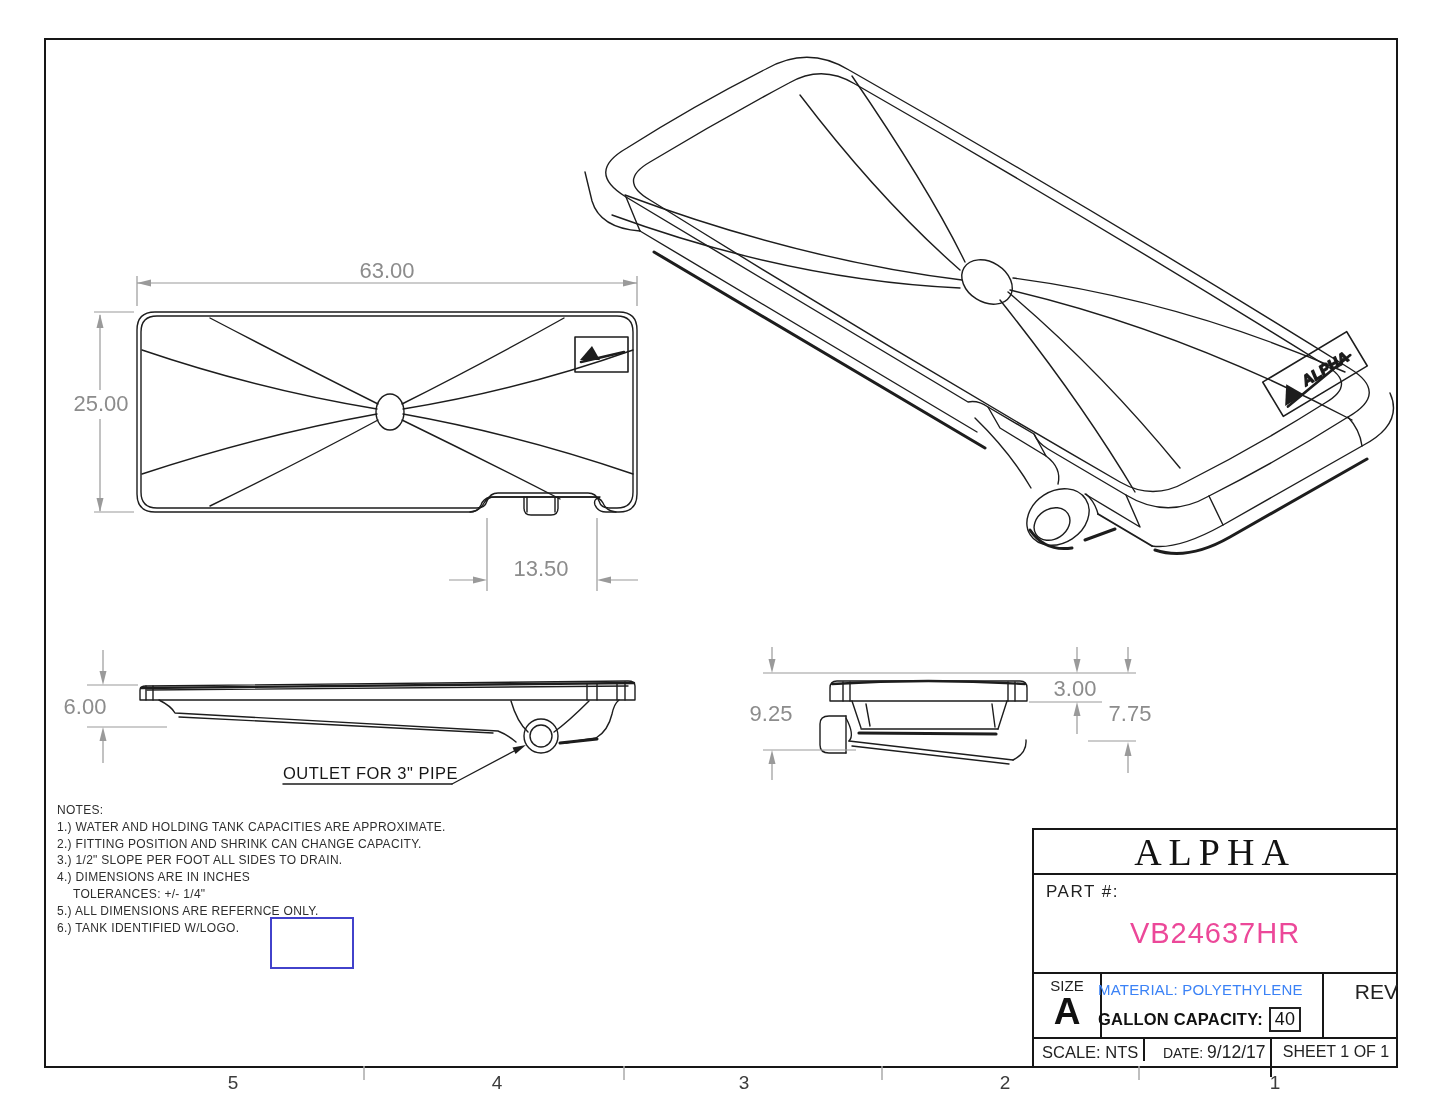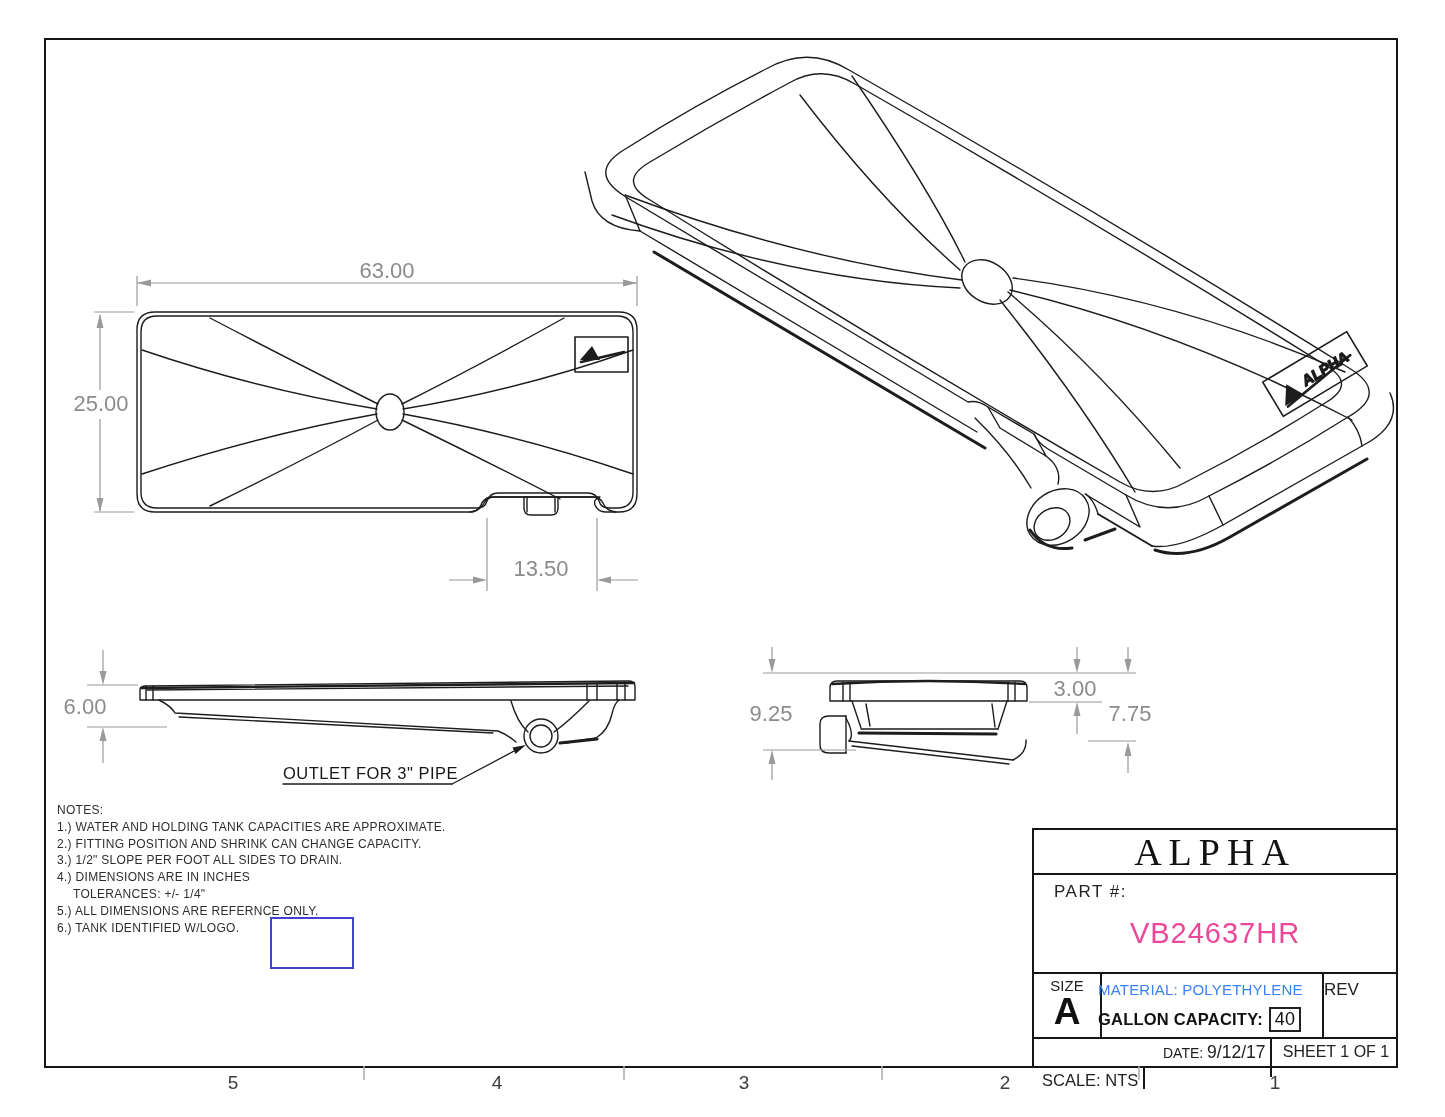--- a/index.html
+++ b/index.html
@@ -12,34 +12,34 @@
   #notes .indent{padding-left:16px;}
   
   #blue-rect{left:270px;top:917px;width:80px;height:48px;border:2px solid #4242cb;}
   
   .zone{top:1072px;font-size:19px;color:#3c3c3c;transform:translateX(-50%);}
   
   #tb{left:1032px;top:828px;width:366px;height:240px;border:2px solid #161616;box-sizing:border-box;background:#fff;}
   #tb .row1{left:0;top:0;width:100%;height:45px;border-bottom:2px solid #161616;box-sizing:border-box;
             font-family:"Liberation Serif", serif;font-size:38px;letter-spacing:7px;text-align:center;line-height:44px;color:#121212;}
   #tb .row2{left:0;top:47px;width:100%;height:97px;border-bottom:2px solid #161616;box-sizing:border-box;}
-  #tb .part-label{left:20px;top:5px;font-size:17px;letter-spacing:1.5px;color:#222;}
+  #tb .part-label{left:12px;top:5px;font-size:17px;letter-spacing:1.5px;color:#222;}
   #tb .part-number{left:0;top:40px;width:100%;text-align:center;font-size:29px;letter-spacing:1px;color:#ec4899;}
   #tb .row3{left:0;top:144px;width:100%;height:65px;border-bottom:2px solid #161616;box-sizing:border-box;}
   #tb .size-cell{left:0;top:0;width:68px;height:63px;border-right:2px solid #161616;box-sizing:border-box;}
   #tb .size-label{left:0;top:3px;width:100%;text-align:center;font-size:15px;color:#222;}
   #tb .size-value{left:0;top:17px;width:100%;text-align:center;font-size:37px;font-weight:bold;color:#111;}
   #tb .mat-cell{left:55px;top:0;width:235px;height:63px;border-right:2px solid #161616;box-sizing:border-box;}
   #tb .mat-line{left:9px;top:7px;font-size:15px;letter-spacing:.2px;color:#3b82f6;}
   #tb .gallon-line{left:9px;top:33px;font-size:16.5px;font-weight:bold;letter-spacing:.2px;color:#111;}
   #tb .gallon-box{display:inline-block;border:2px solid #222;padding:0 4px;font-weight:normal;font-size:18px;margin-left:6px;line-height:21px;}
   #tb .rev-cell{left:290px;top:0;width:74px;height:63px;}
-  #tb .rev-label{left:0;top:6px;width:100%;text-align:left;font-size:17px;color:#222;}
+  #tb .rev-label{left:0;top:6px;width:100%;text-align:right;font-size:21px;color:#222;}
   #tb .row4{left:0;top:209px;width:100%;height:27px;}
-  #tb .scale-cell{left:0;top:0;width:111px;height:22px;border-right:2px solid #161616;box-sizing:border-box;line-height:26px;padding-left:8px;font-size:16.5px;color:#222;margin-top:28px;}
+  #tb .scale-cell{left:0;top:0;width:111px;height:22px;border-right:2px solid #161616;box-sizing:border-box;line-height:26px;padding-left:8px;font-size:16.5px;color:#222;}
   #tb .date-cell{left:111px;top:0;width:127px;height:38px;border-right:2px solid #161616;box-sizing:border-box;line-height:26px;padding-left:18px;font-size:14px;color:#222;}
   #tb .date-value{font-size:17.5px;}
   #tb .sheet-cell{left:238px;top:0;width:128px;height:27px;line-height:26px;text-align:center;font-size:16px;color:#222;}
   svg text{font-family:"Liberation Sans", sans-serif;}
   .dimtxt{fill:#8c8c8c;font-size:22px;}
   .lbltxt{fill:#161616;font-size:16.5px;letter-spacing:.5px;}
   .logotxt{fill:#161616;font-weight:bold;}
 </style>
 </head>
 <body>

